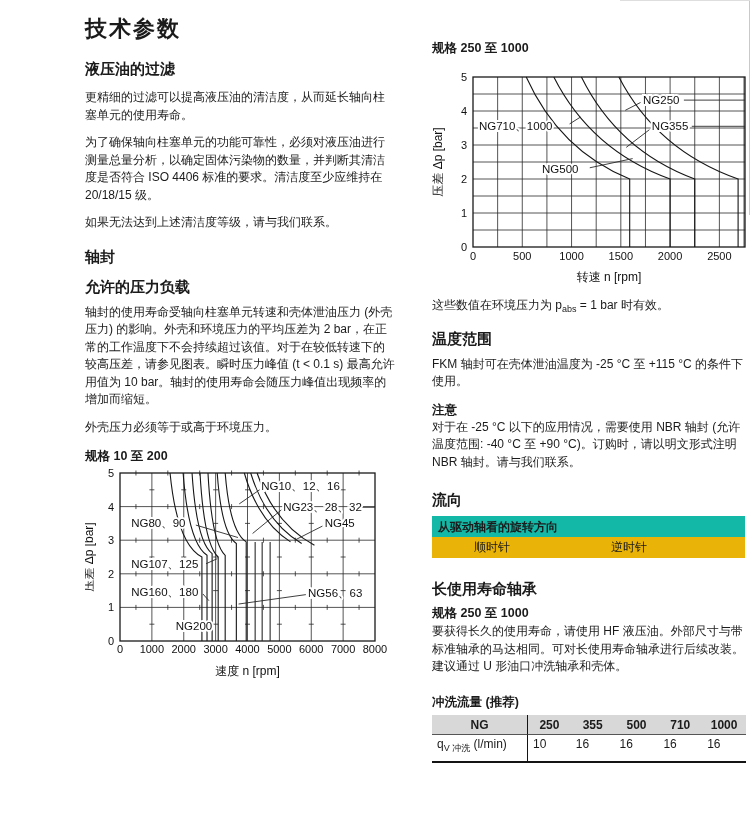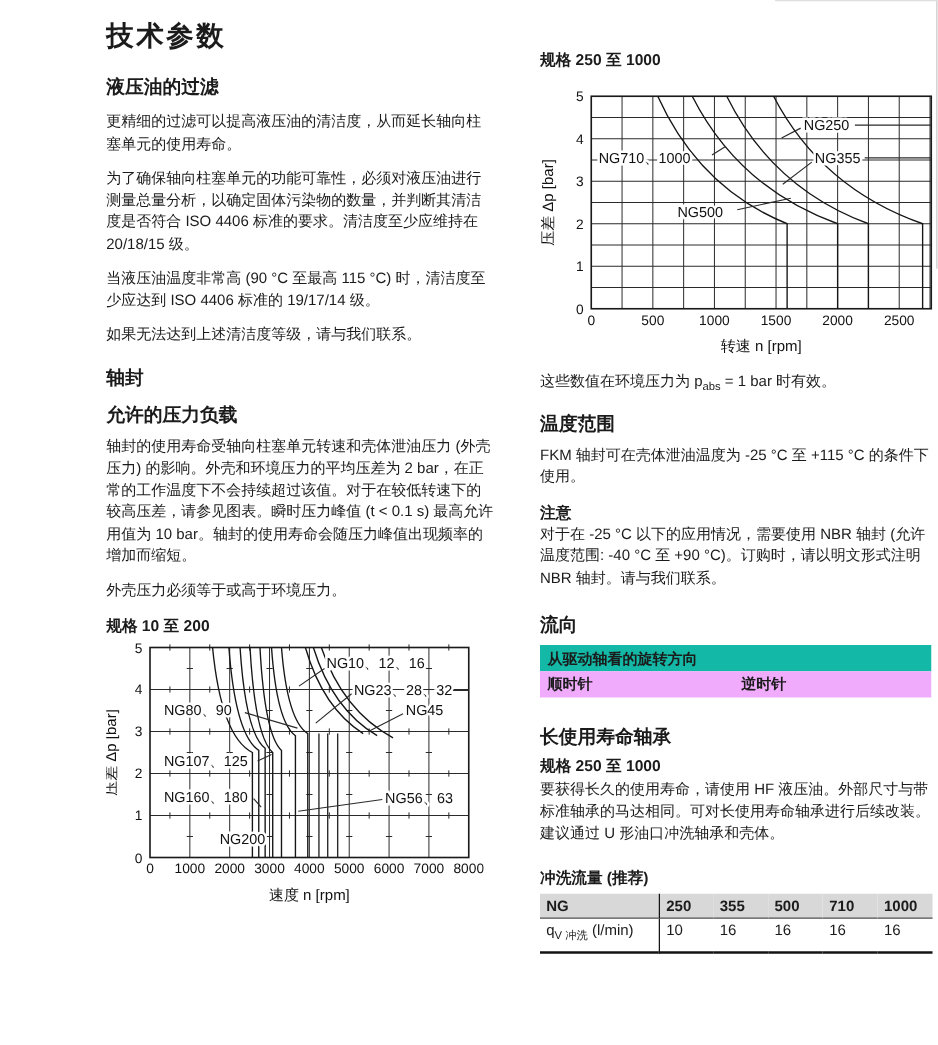--- a/index.html
+++ b/index.html
@@ -14,48 +14,47 @@
   p.body{font-size:12px;line-height:17.5px;margin:0 0 10px;}
   sub{font-size:9px;}
   .chart-head{font-size:12.5px;font-weight:bold;margin:12px 0 2px;}
   .chart-head-first{margin-top:0;}
   svg{display:block;}
   svg text{font-family:"Liberation Sans","DejaVu Sans",sans-serif;}
   
   .flow{width:313px;font-size:12px;margin-top:2px;}
   .fl-cap{background:#14b8a6;font-weight:bold;padding:3px 6px 1px;}
   .fl-row{display:grid;grid-template-columns:49.5% 50.5%;}
-  .fl-gray{background:#f0abfc;font-weight:bold;}
+  .fl-gray{background:#eab308;font-weight:normal;padding-left:36px;}
   .fl-row span{padding:2px 6px;}
   .fl-vals{font-weight:bold;border-top:1px solid #555;border-bottom:2.5px solid #141414;}
   .fl-vals span{padding:3px 6px 4px;}
   
   .ft{display:grid;grid-template-columns:95px repeat(5,1fr);width:314px;font-size:12px;margin-top:4px;}
   .ft-c{padding:3px 5px 2px;}
-  .ft-h{background:#d8d8d8;font-weight:bold;border-bottom:1px solid #555;}
+  .ft-h{background:#d8d8d8;font-weight:bold;border-bottom:1px solid #555;text-align:center;}
   .ft-sep{border-left:1.3px solid #141414;}
   .ft-d{border-bottom:2.5px solid #141414;padding-top:2px;padding-bottom:6px;}
   .edge-right{position:absolute;top:0;right:0;width:1px;height:215px;background:#c9c9c9;}
   .edge-top{position:absolute;top:0;right:0;width:130px;height:1px;background:#dedede;}
 </style>
 </head>
 <body>
 
 <div class="edge-right"></div>
 <div class="edge-top"></div>
 
 <div class="col col-left">
   <h1>技术参数</h1>
 
   <section>
     <h2>液压油的过滤</h2>
     <div>
         <p class="body">更精细的过滤可以提高液压油的清洁度，从而延长轴向柱塞单元的使用寿命。</p>
         <p class="body">为了确保轴向柱塞单元的功能可靠性，必须对液压油进行测量总量分析，以确定固体污染物的数量，并判断其清洁度是否符合 ISO 4406 标准的要求。清洁度至少应维持在 20/18/15 级。</p>
-        <p class="body">当液压油温度非常高 (90 °C 至最高 115 °C) 时，清洁度至少应达到 ISO 4406 标准的 19/17/14 级。</p>
         <p class="body">如果无法达到上述清洁度等级，请与我们联系。</p>
       </div>
   </section>
 
   <section>
     <h2>轴封</h2>
     <h3>允许的压力负载</h3>
     <div>
         <p class="body">轴封的使用寿命受轴向柱塞单元转速和壳体泄油压力 (外壳压力) 的影响。外壳和环境压力的平均压差为 2 bar，在正常的工作温度下不会持续超过该值。对于在较低转速下的较高压差，请参见图表。瞬时压力峰值 (t &lt; 0.1 s) 最高允许用值为 10 bar。轴封的使用寿命会随压力峰值出现频率的增加而缩短。</p>
         <p class="body">外壳压力必须等于或高于环境压力。</p>

